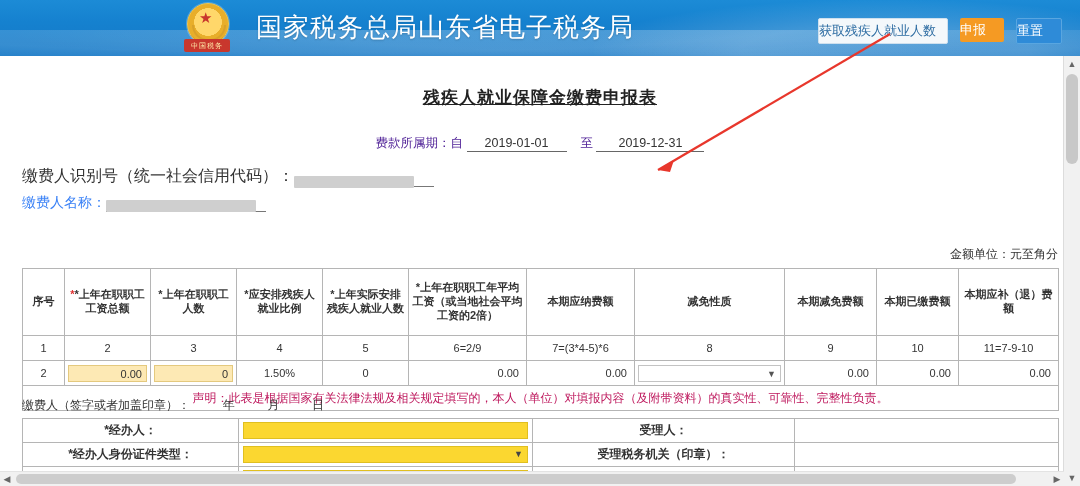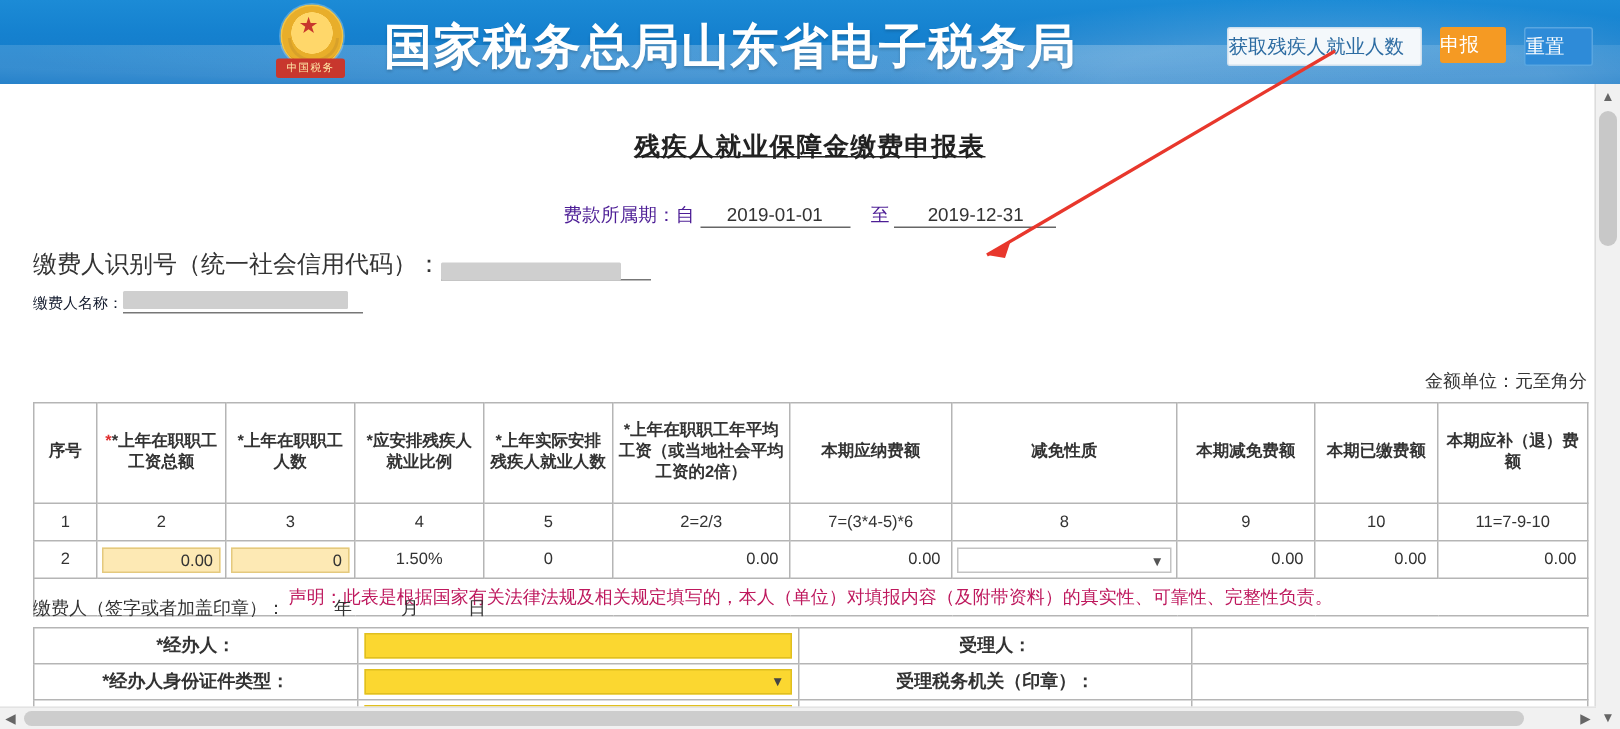--- a/index.html
+++ b/index.html
@@ -66,22 +66,22 @@
     color: #ffe9a8;
     font-size: 7px;
     line-height: 13px;
     text-align: center;
     letter-spacing: 1px;
   }
   .site-title {
     position: absolute;
     left: 256px; top: 10px;
     color: #ffffff;
-    font-size: 32px;
-    font-weight: bold;
+    font-size: 26px;
+    font-weight: normal;
     letter-spacing: 1px;
     text-shadow: 0 1px 2px rgba(0,0,0,0.18);
   }
   .hdr-btn {
     position: absolute;
     top: 18px;
     height: 24px;
     line-height: 24px;
     font-size: 13px;
     text-align: left;
@@ -169,22 +169,22 @@
   .redact {
     display: inline-block;
     height: 12px;
     background: #cfcfcf;
     vertical-align: middle;
     border-radius: 1px;
   }
   .namerow {
     margin-top: 10px;
     margin-left: 22px;
-    font-size: 10px;
-    color: #0f172a;
+    font-size: 14px;
+    color: #3b82f6;
     height: 18px;
   }
   .namerow .line {
     display: inline-block;
     width: 160px;
     border-bottom: 1px solid #777;
     vertical-align: bottom;
     height: 14px;
   }
   .unit-note {
@@ -437,21 +437,21 @@
           <th>本期应补（退）费额</th>
         </tr>
       </thead>
       <tbody>
         <tr>
           <td>1</td>
           <td>2</td>
           <td>3</td>
           <td>4</td>
           <td>5</td>
-          <td>2=2/3</td>
+          <td>6=2/9</td>
           <td>7=(3*4-5)*6</td>
           <td>8</td>
           <td>9</td>
           <td>10</td>
           <td>11=7-9-10</td>
         </tr>
         <tr>
           <td>2</td>
           <td>
             <div class="cell-input">0.00</div>

